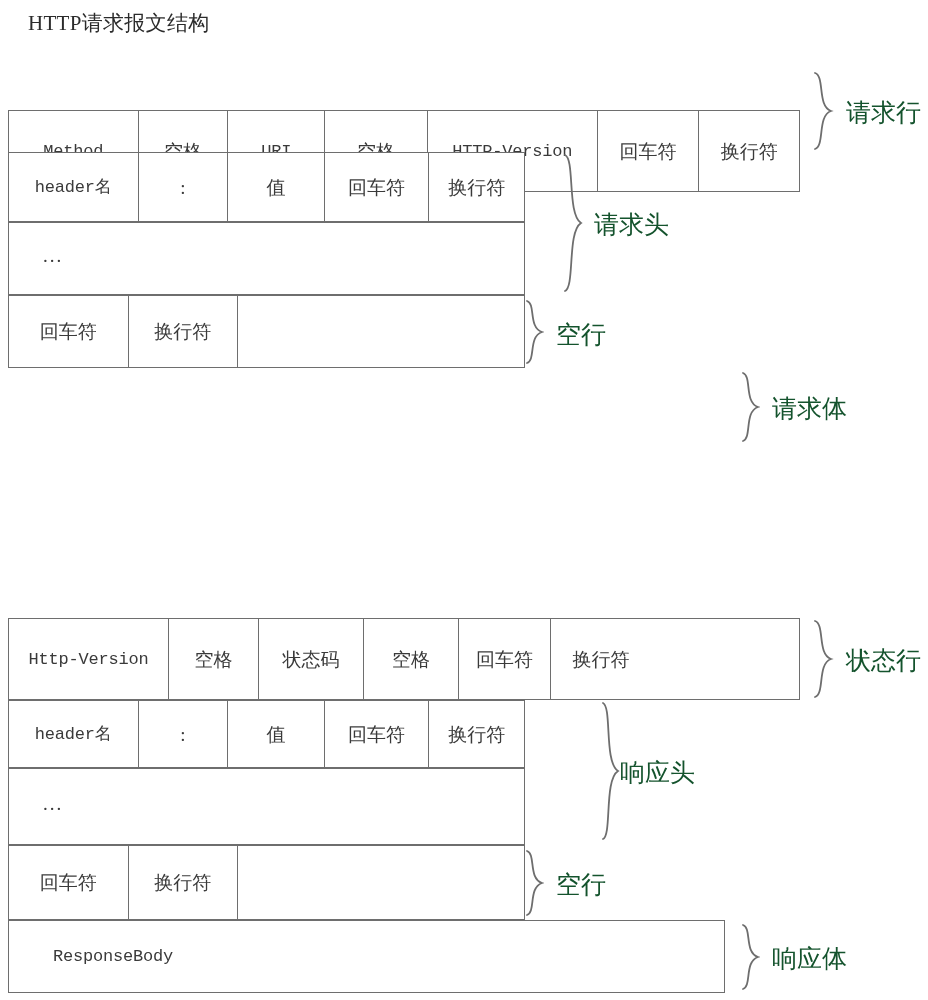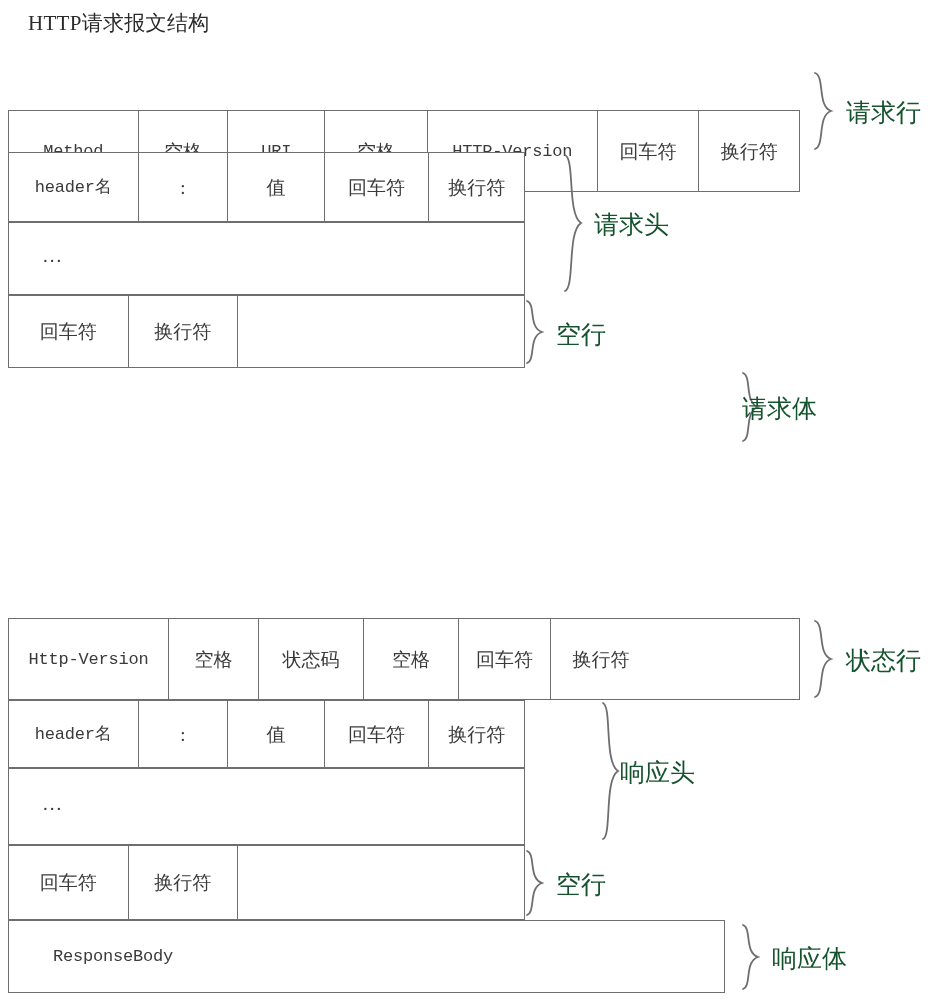--- a/index.html
+++ b/index.html
@@ -149,21 +149,21 @@
     </svg>
   </div>
   <div class="brace-label" style="left:556px; top:322px;">空行</div>
 
 
   <div class="brace" style="left:740px; top:372px; width:20px; height:70px;">
     <svg viewBox="0 0 20 70" preserveAspectRatio="none">
       <path d="M3,1 C12,4 4,30 18,35 C4,40 12,66 3,69" fill="none" stroke="#6e6e6e" stroke-width="1.8" stroke-linecap="round"></path>
     </svg>
   </div>
-  <div class="brace-label" style="left:742px; top:396px;">请求体</div>
+  <div class="brace-label" style="left:772px; top:396px;">请求体</div>
 
 
   <div class="row" style="left:8px; top:618px; width:792px; height:82px;">
     <div class="cell mono" style="width:160px;">Http-Version</div>
     <div class="cell" style="width:90px;">空格</div>
     <div class="cell" style="width:105px;">状态码</div>
     <div class="cell" style="width:95px;">空格</div>
     <div class="cell" style="width:92px;">回车符</div>
     <div class="cell" style="width:100px;">换行符</div>
   </div>

